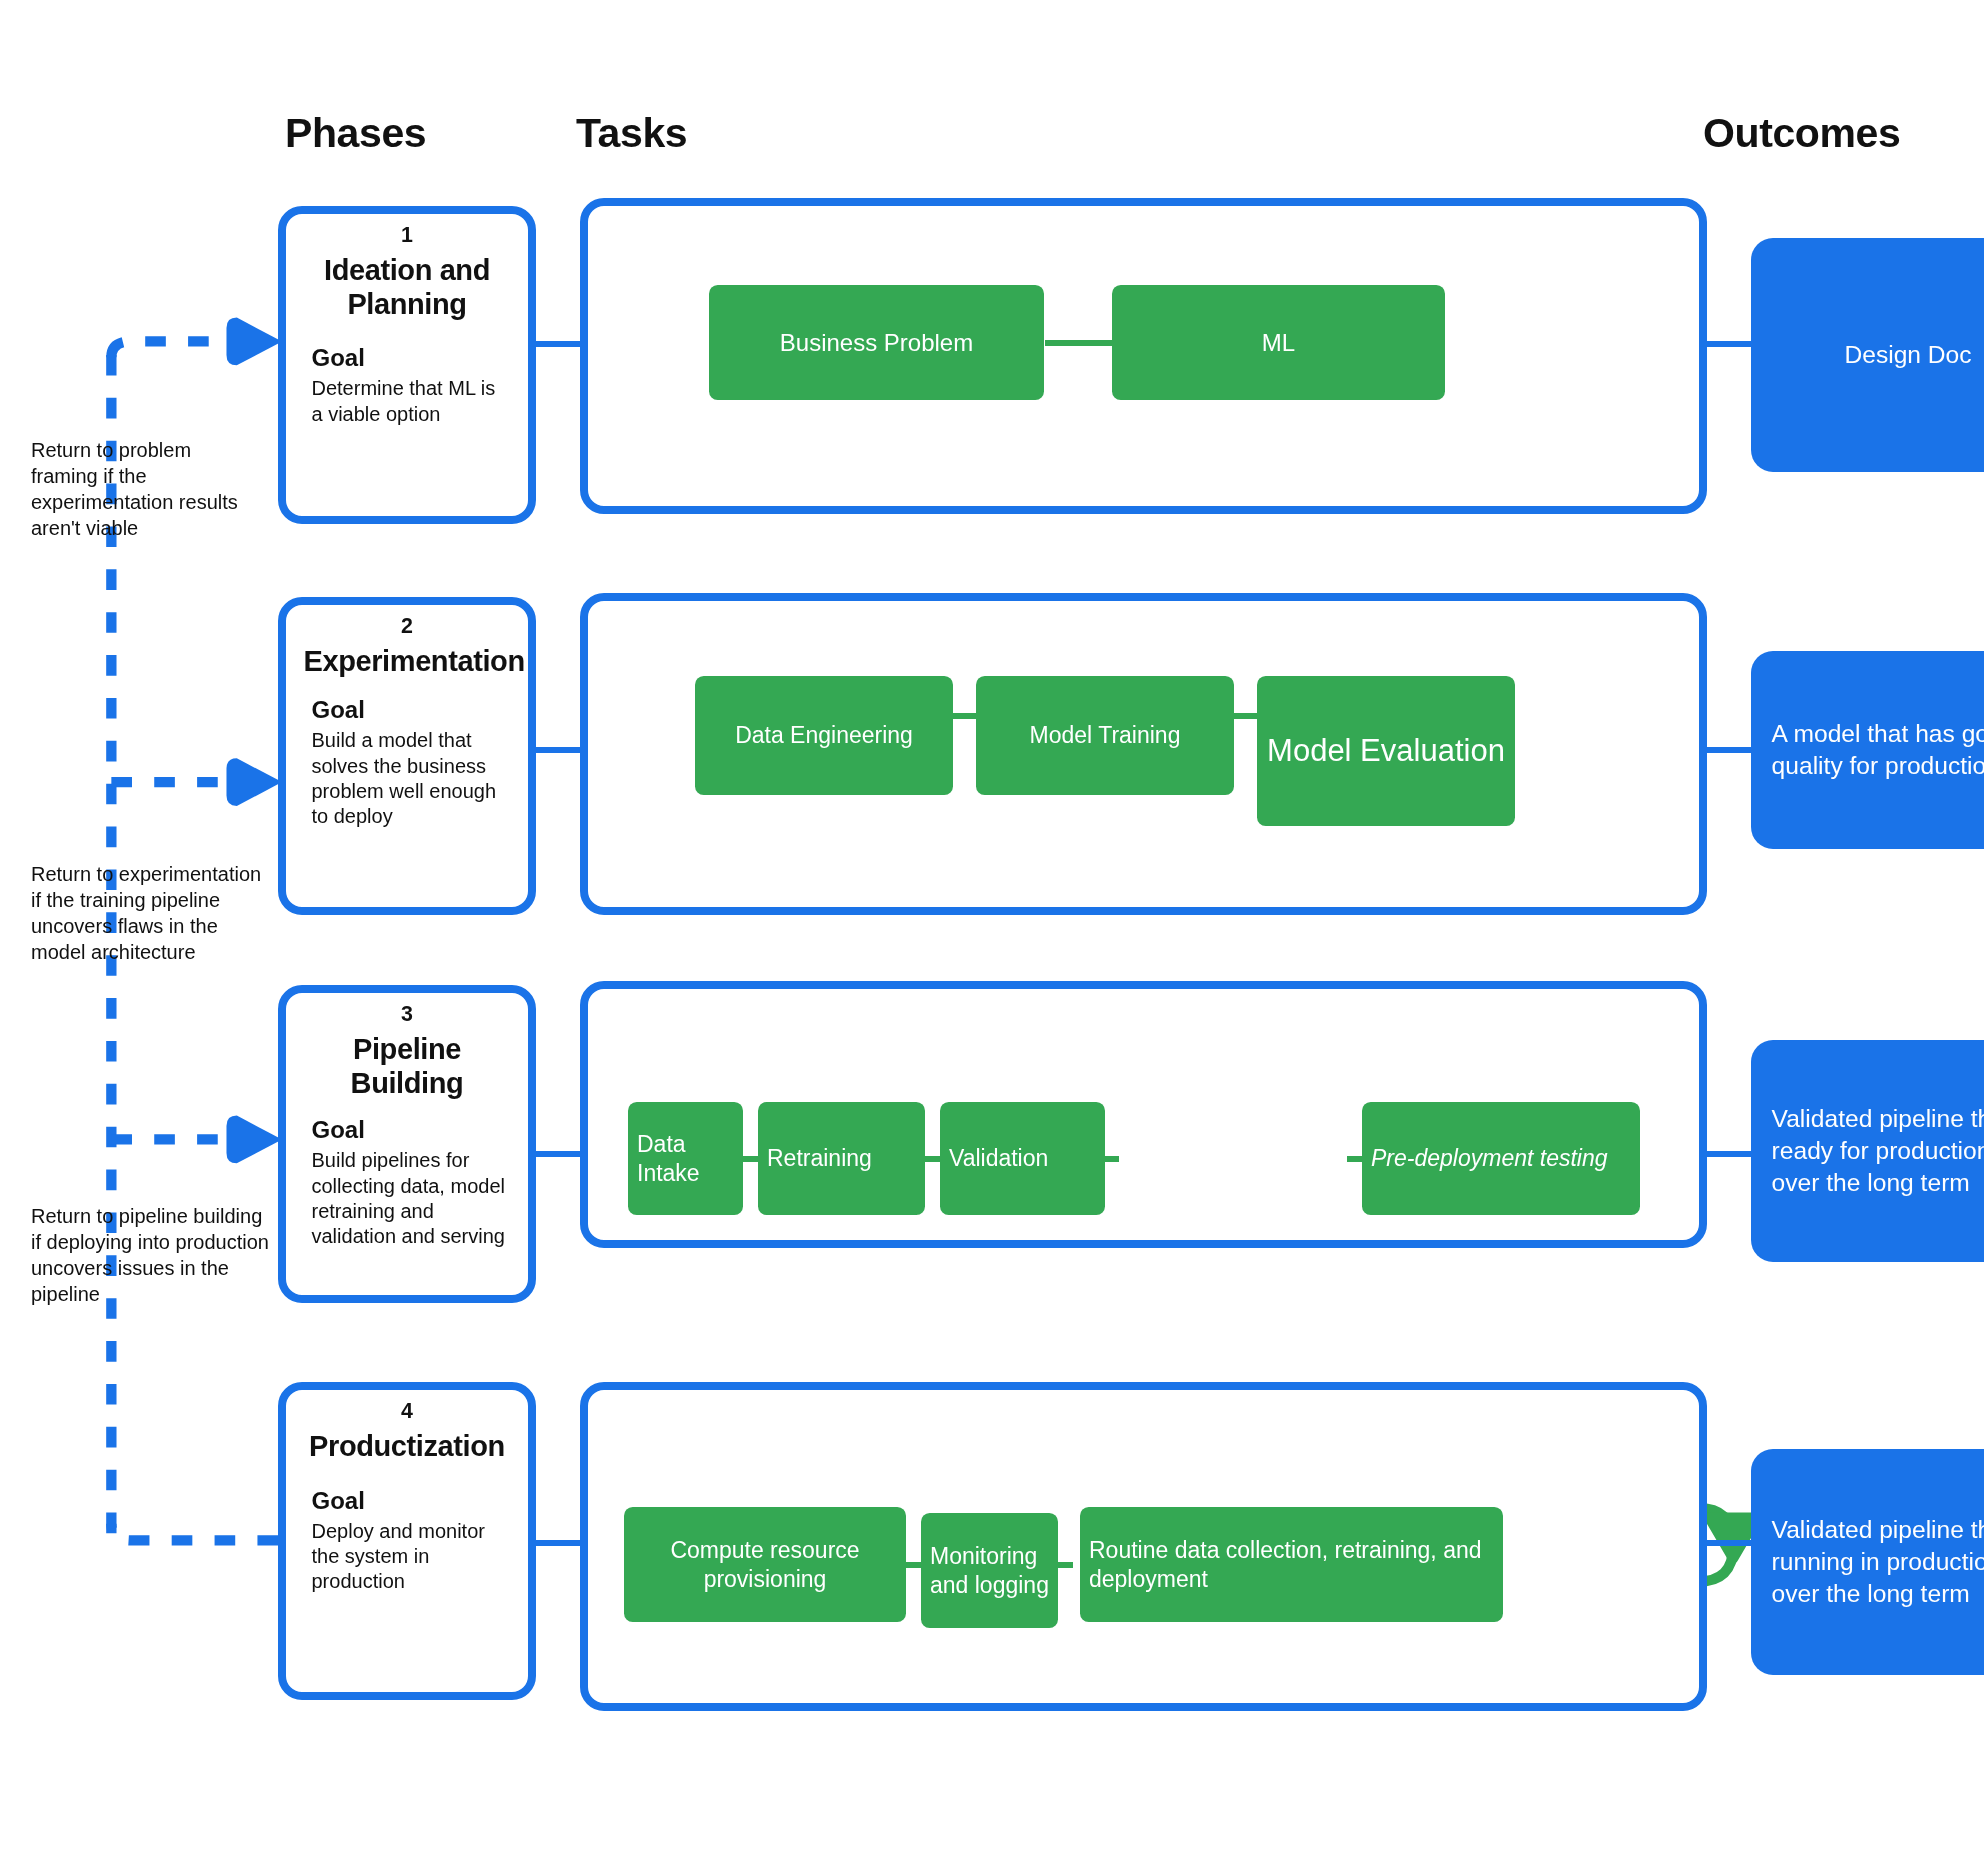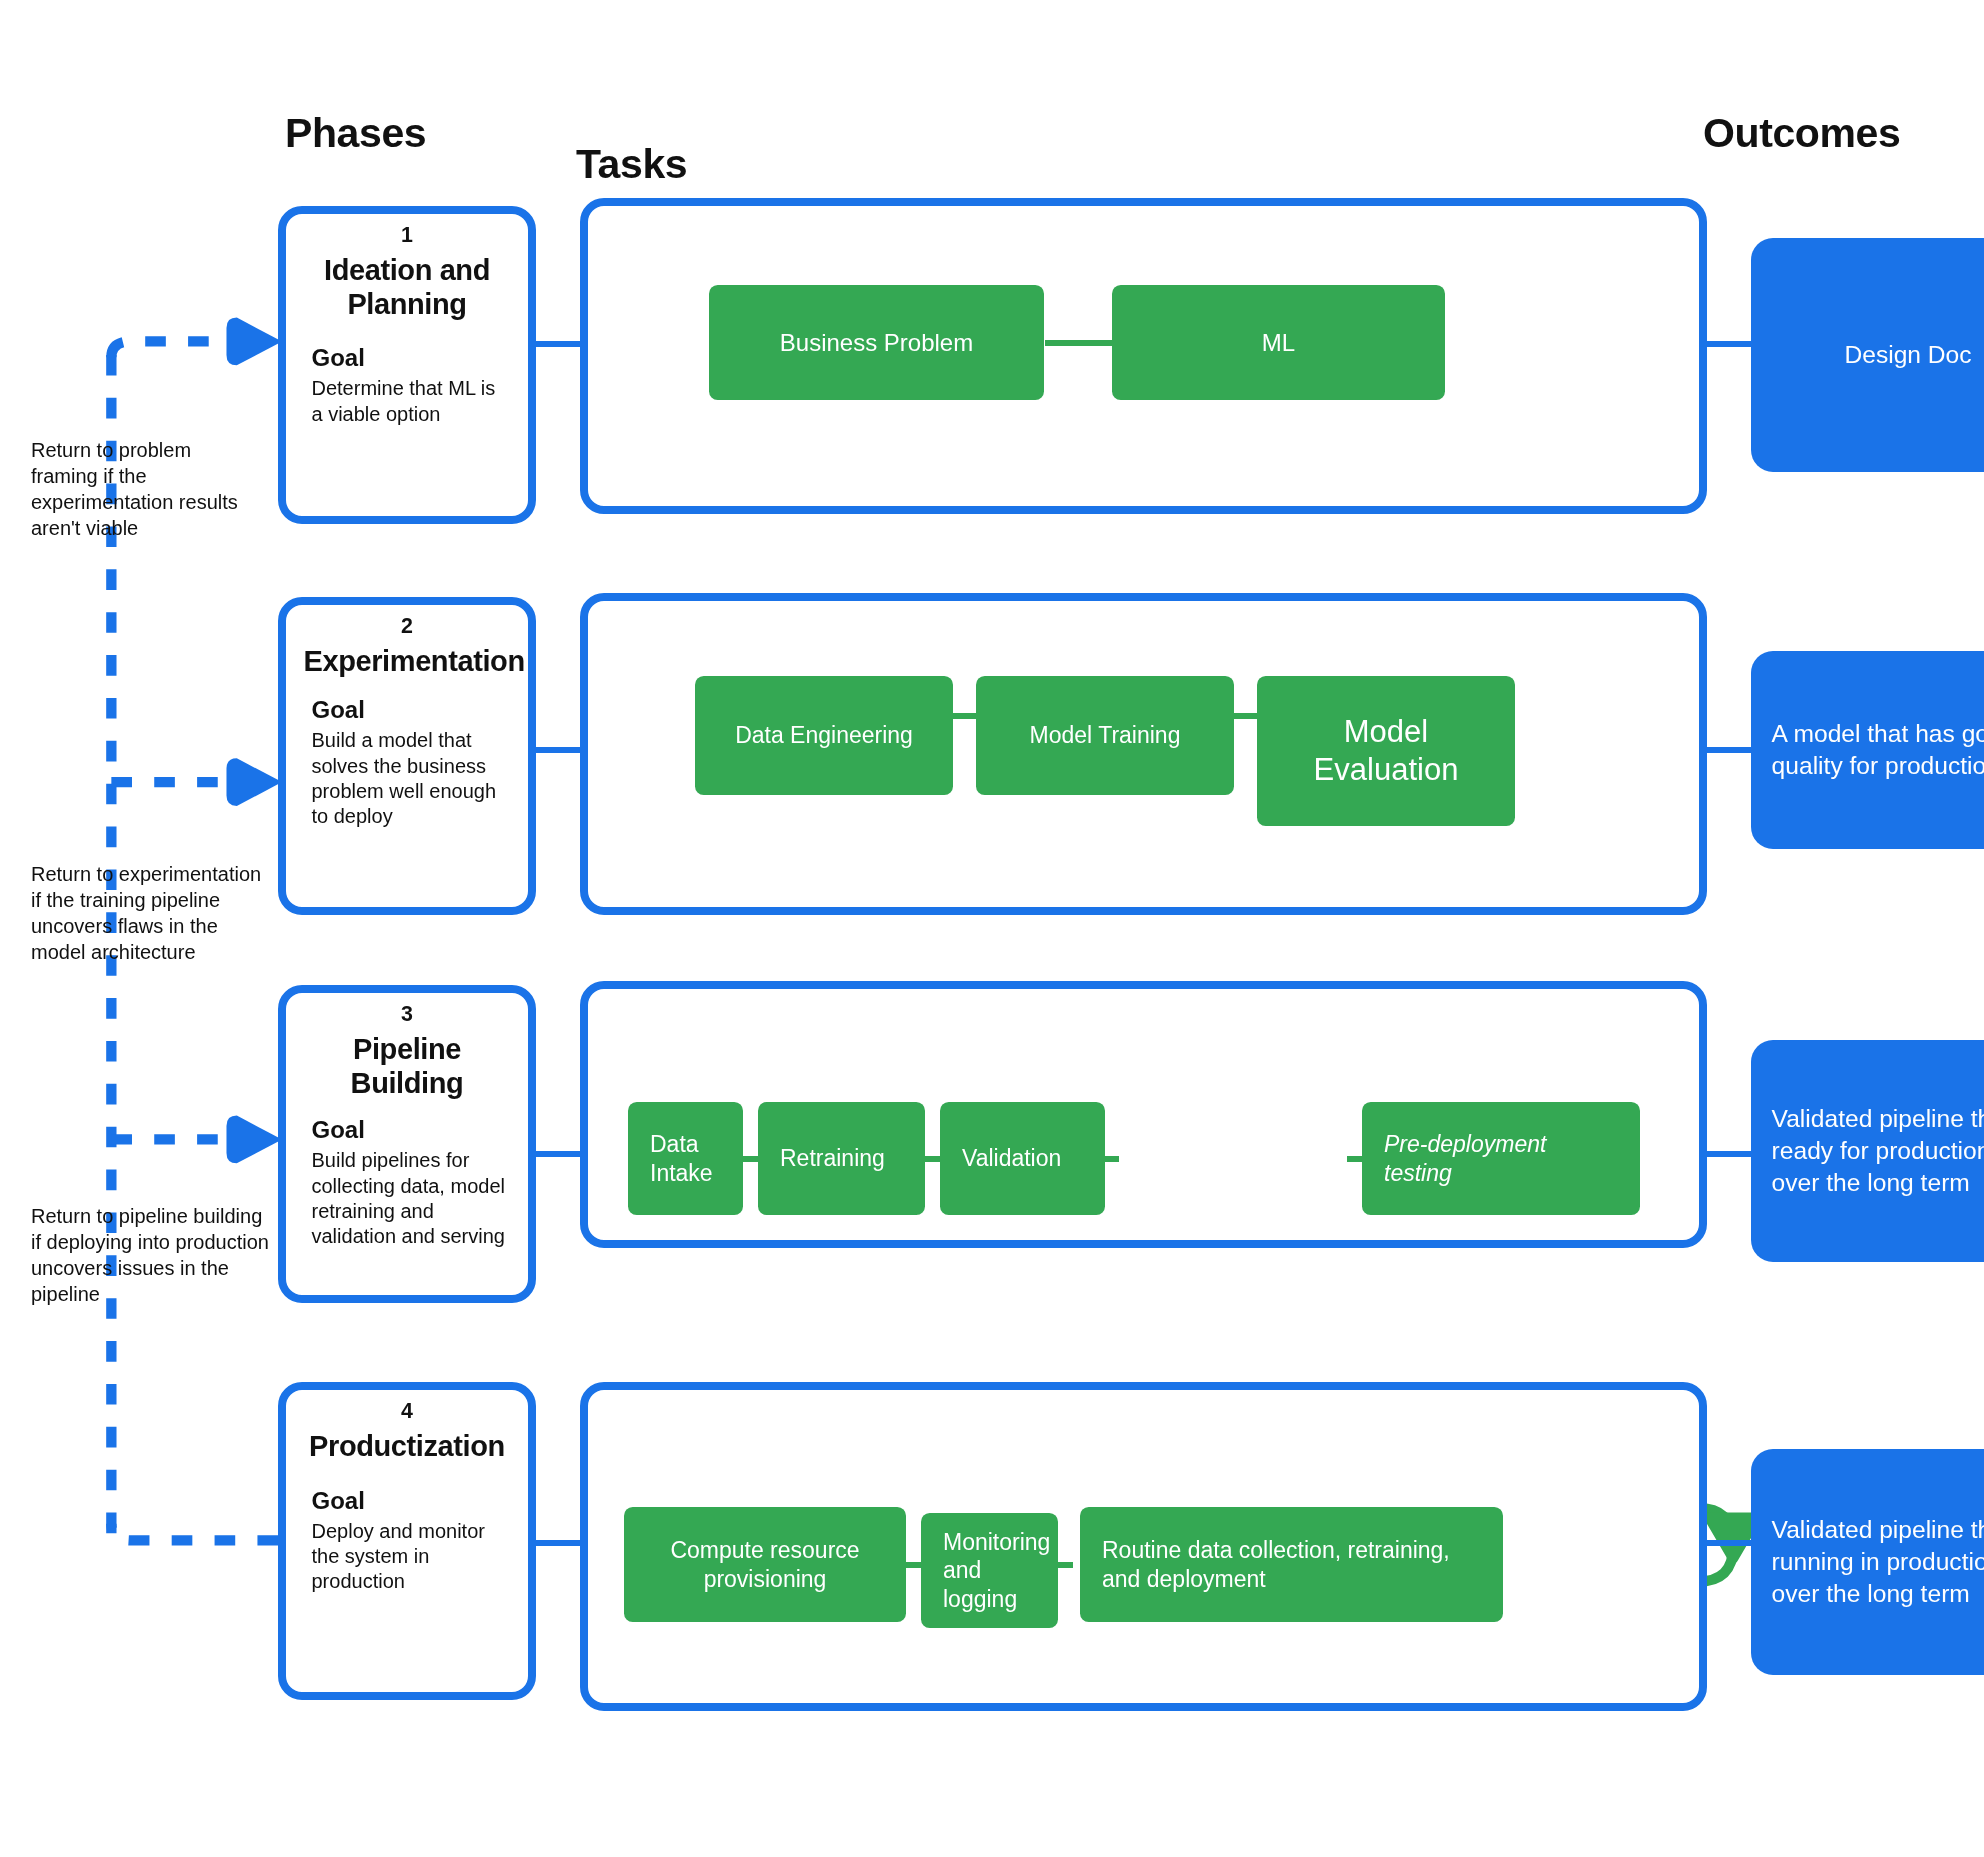--- a/index.html
+++ b/index.html
@@ -32,21 +32,21 @@
 
   
   .task-panel{
     position:absolute;box-sizing:border-box;
     border:8px solid #1a73e8;border-radius:24px;background:#fff;
   }
   .task-box{
     position:absolute;box-sizing:border-box;background:#34a853;
     border-radius:8.7px;color:#ffffff;
     display:flex;align-items:center;
-    padding:0 22px;line-height:1.22;
+    padding:0 9px;line-height:1.22;
   }
   .task-box.center{justify-content:center;text-align:center;}
 
   
   .outcome-box{
     position:absolute;box-sizing:border-box;background:#1a73e8;
     border-radius:22px;color:#fff;display:flex;align-items:center;
     padding:0 20.6px;line-height:1.30;
   }
   .outcome-box.center{justify-content:center;text-align:center;}
@@ -61,21 +61,21 @@
   }
 
   svg.overlay{position:absolute;left:0;top:0;width:2253px;height:1858px;pointer-events:none;}
 </style>
 </head>
 <body>
 
 <div id="stage">
 
   <div class="col-header" style="left:285px;top:110px;">Phases</div>
-  <div class="col-header" style="left:576px;top:110px;margin-top:31px;">Tasks</div>
+  <div class="col-header" style="left:576px;top:110px;">Tasks</div>
   <div class="col-header" style="left:1703px;top:110px;">Outcomes</div>
 
   <svg class="overlay" viewBox="0 0 5674 4680">
     <defs>
       <style>
         .dash{fill:none;stroke:#1a73e8;stroke-width:26;stroke-dasharray:52 56;stroke-linecap:butt;}
         .gline{fill:none;stroke:#34a853;stroke-width:26;}
       </style>
     </defs>
 

